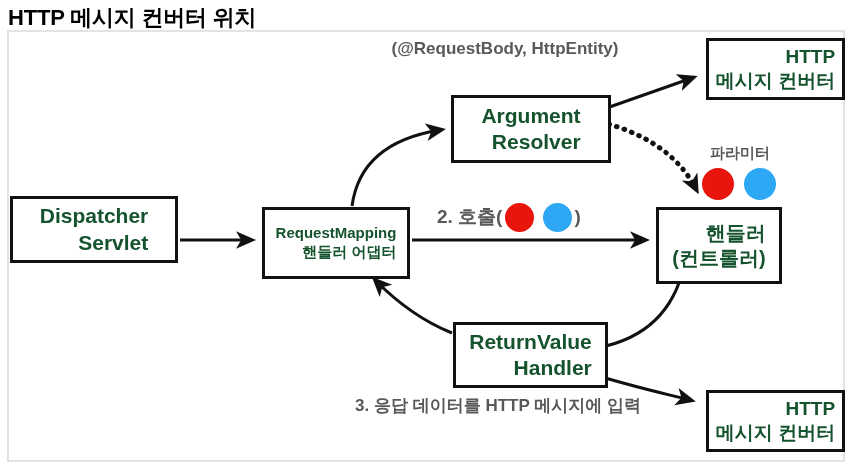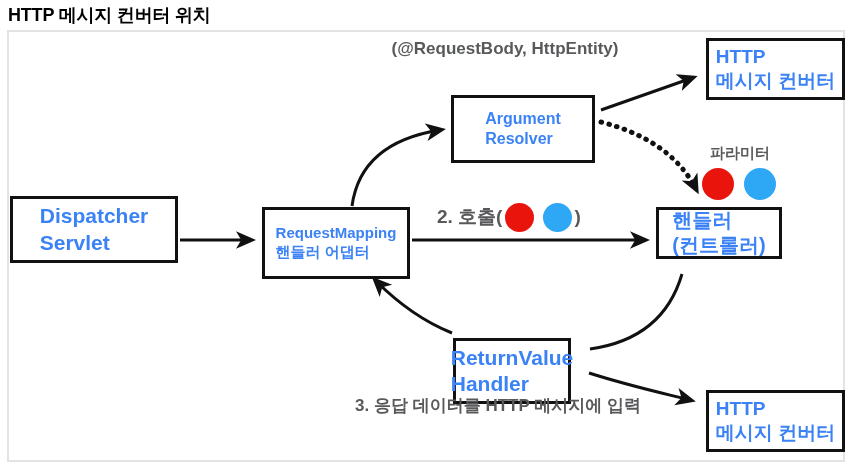--- a/index.html
+++ b/index.html
@@ -4,42 +4,42 @@
 <style>
   * { margin: 0; padding: 0; box-sizing: border-box; }
   html, body { background: #fff; }
   body {
     width: 848px; height: 464px;
     font-family: "Liberation Sans", "DejaVu Sans", sans-serif;
     position: relative; overflow: hidden;
   }
   .page-title {
     position: absolute; left: 8px; top: 3px;
-    font-size: 18px; font-weight: bold; color: #000;
+    font-size: 22px; font-weight: bold; color: #000;
     letter-spacing: -0.2px;
   }
   .frame {
     position: absolute; left: 7px; top: 30px;
     width: 838px; height: 432px;
     border: 2px solid #e3e3e3; background: #fff;
   }
   .box {
     position: absolute; background: #fff;
     border: 3px solid var(--box-border, #111);
     display: flex; flex-direction: column;
     align-items: center; justify-content: center;
-    text-align: left; font-weight: bold; color: #3b82f6;
+    text-align: right; font-weight: bold; color: #14532d;
     white-space: pre-line; line-height: 1.25;
   }
   .box-dispatcher       { left: 10px;  top: 196px; width: 168px; height: 67px; font-size: 21px; }
   .box-adapter          { left: 262px; top: 207px; width: 148px; height: 72px; font-size: 15px; }
-  .box-arg-resolver     { left: 451px; top: 95px;  width: 144px; height: 68px; font-size: 16px; }
+  .box-arg-resolver     { left: 451px; top: 95px;  width: 160px; height: 68px; font-size: 21px; }
   .box-http-top         { left: 706px; top: 38px;  width: 139px; height: 62px; font-size: 19px; }
-  .box-handler          { left: 656px; top: 207px; width: 126px; height: 52px; font-size: 20px; }
-  .box-return-value     { left: 453px; top: 338px; width: 118px; height: 66px; font-size: 21px; }
+  .box-handler          { left: 656px; top: 207px; width: 126px; height: 77px; font-size: 20px; }
+  .box-return-value     { left: 453px; top: 322px; width: 155px; height: 66px; font-size: 21px; }
   .box-http-bottom      { left: 706px; top: 390px; width: 139px; height: 62px; font-size: 19px; }
 
   .note {
     position: absolute; text-align: center; font-weight: bold;
     color: var(--annotation-gray, #58595b); font-size: 17px; line-height: 1.45;
   }
   .note-step1 { left: 325px; top: 37px;  width: 360px; }
   .note-step3 { left: 318px; top: 394px; width: 360px; text-align: center; }
 
   .call-row {

